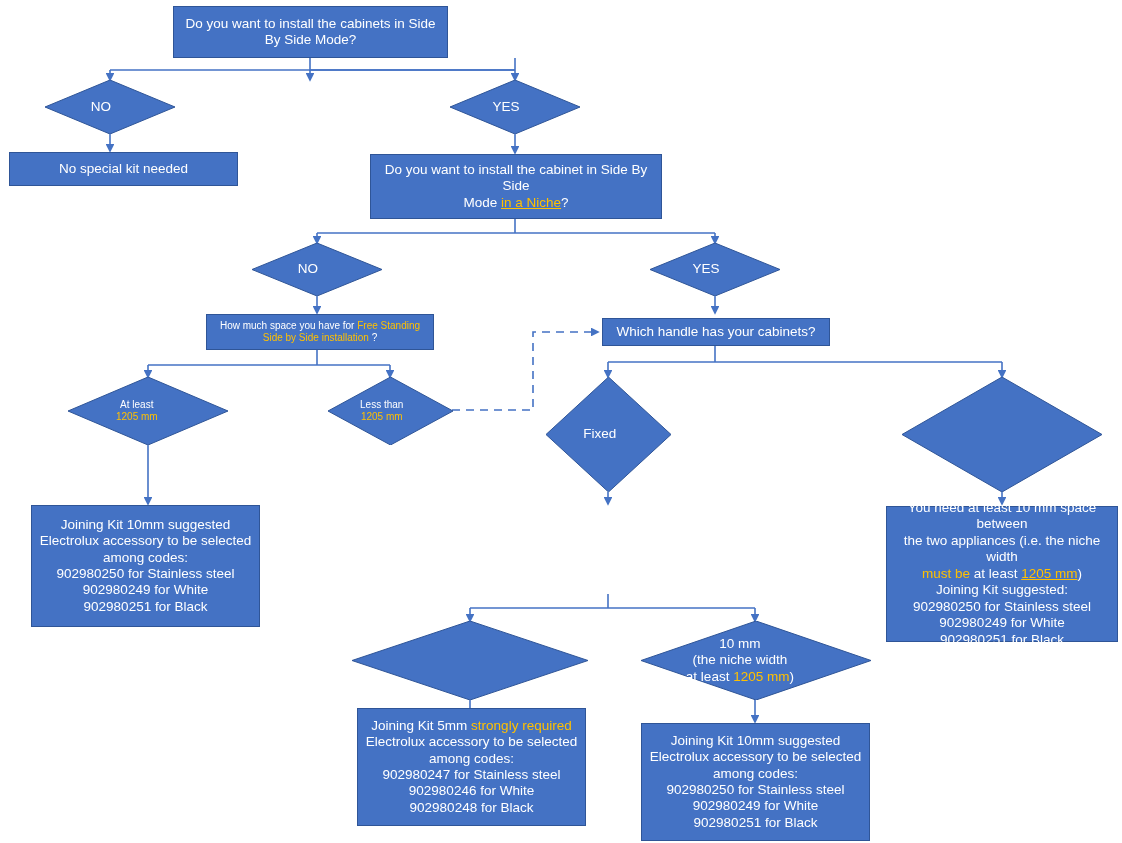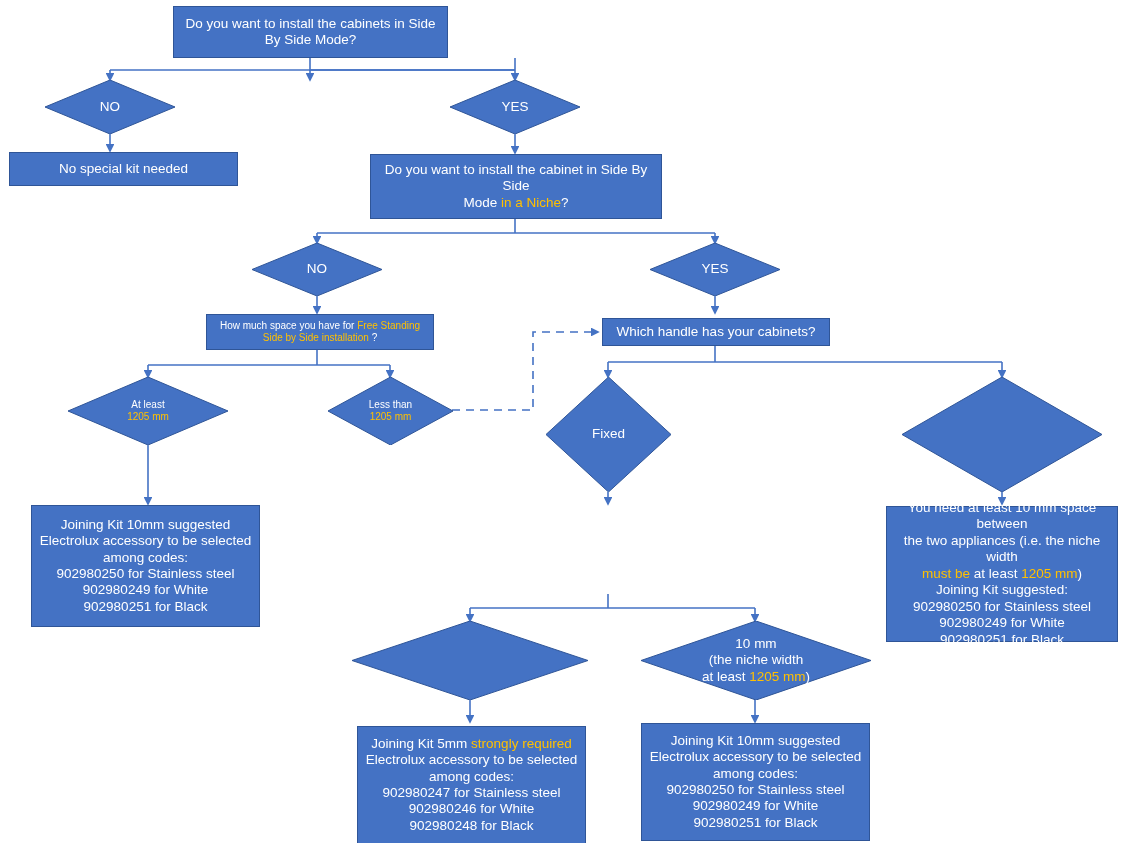--- a/index.html
+++ b/index.html
@@ -1,26 +1,26 @@
 <!DOCTYPE html>
 <html><head>
 <meta charset="utf-8">
 <style>
   html,body{margin:0;padding:0;background:#ffffff;}
   body{font-family:"Liberation Sans", sans-serif;}
   #canvas{position:relative;width:1122px;height:843px;background:#ffffff;overflow:hidden;}
   svg.links{position:absolute;left:0;top:0;width:1122px;height:843px;pointer-events:none;}
-  .node{position:absolute;box-sizing:border-box;display:flex;align-items:center;justify-content:center;text-align:center;color:#ffffff;}
+  .node{position:absolute;box-sizing:border-box;display:flex;align-items:center;justify-content:flex-start;text-align:center;color:#ffffff;}
   .box{background:#4472C4;border:1px solid #2F5597;}
   .box .txt{display:block;width:100%;padding:2px 6px;line-height:1.22;}
   .diamond{background:transparent;}
   .diamond .shape{position:absolute;left:0;top:0;width:100%;height:100%;}
   .diamond .txt{position:relative;z-index:2;width:86%;line-height:1.22;}
   .hl{color:#FFC000;}
-  .hl-u{color:#FFC000;}
+  .hl-u{color:#FFC000;text-decoration:underline;}
   .f14{font-size:13.5px;}
   .f13{font-size:10px;}
   .f135{font-size:13.5px;}
 </style>
 </head>
 <body>
 
 <div id="canvas">
 
   <svg class="links" viewBox="0 0 1122 843">
@@ -198,21 +198,21 @@
     <svg class="shape" viewBox="0 0 230 79" preserveAspectRatio="none">
       <polygon points="115,0 230,39.5 115,79 0,39.5" fill="#4472C4" stroke="#2F5597" stroke-width="1"></polygon>
     </svg>
     <span class="txt">
       <span>10 mm</span><br>
       <span>(the niche width</span><br>
       <span>at least </span><span class="hl">1205 mm</span><span>)</span>
     </span>
   </div>
 
-  <div class="node box f135" style="left:357px;top:726px;width:229px;height:118px;">
+  <div class="node box f135" style="left:357px;top:708px;width:229px;height:118px;">
     <span class="txt">
       <span>Joining Kit 5mm </span><span class="hl">strongly required</span><br>
       <span>Electrolux accessory to be selected</span><br>
       <span>among codes:</span><br>
       <span>902980247 for Stainless steel</span><br>
       <span>902980246 for White</span><br>
       <span>902980248 for Black</span>
     </span>
   </div>
 

